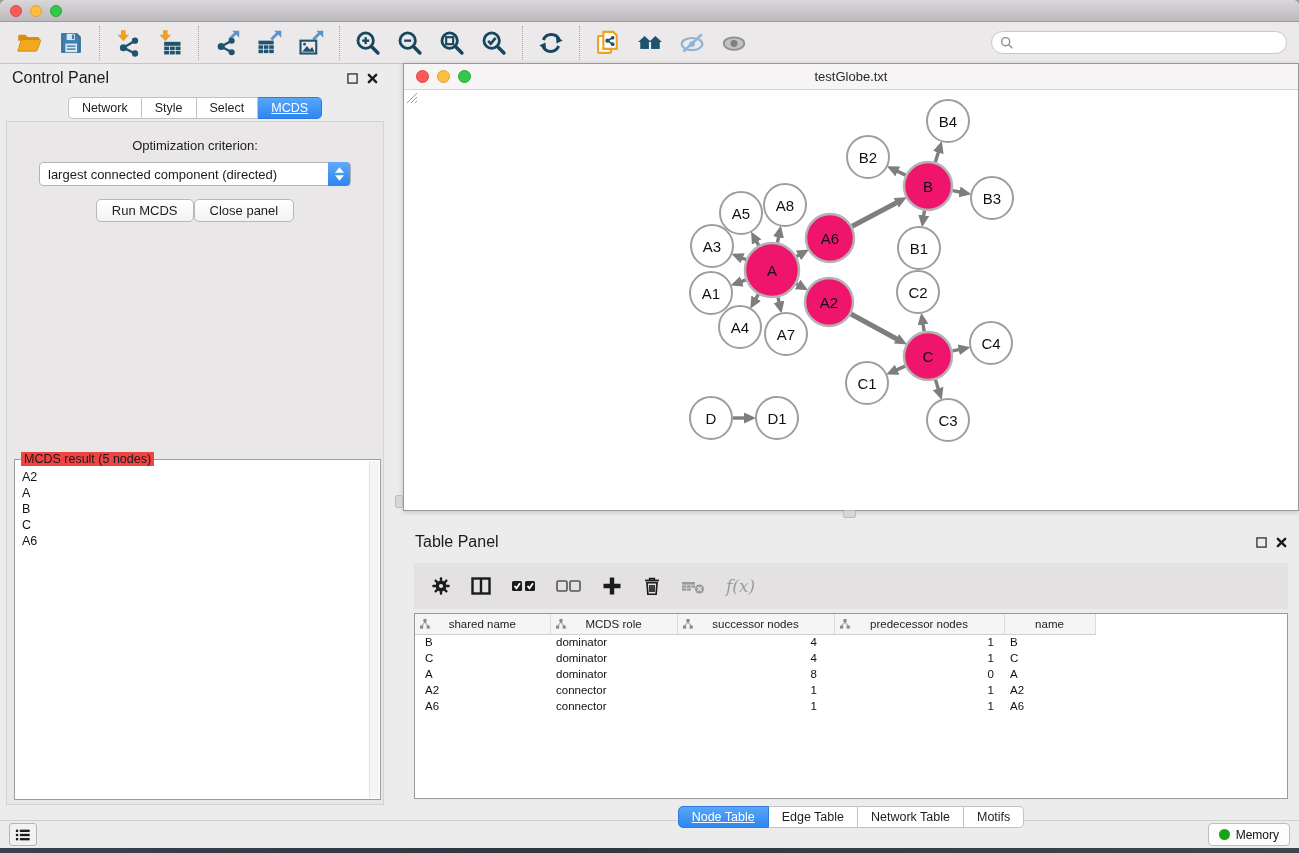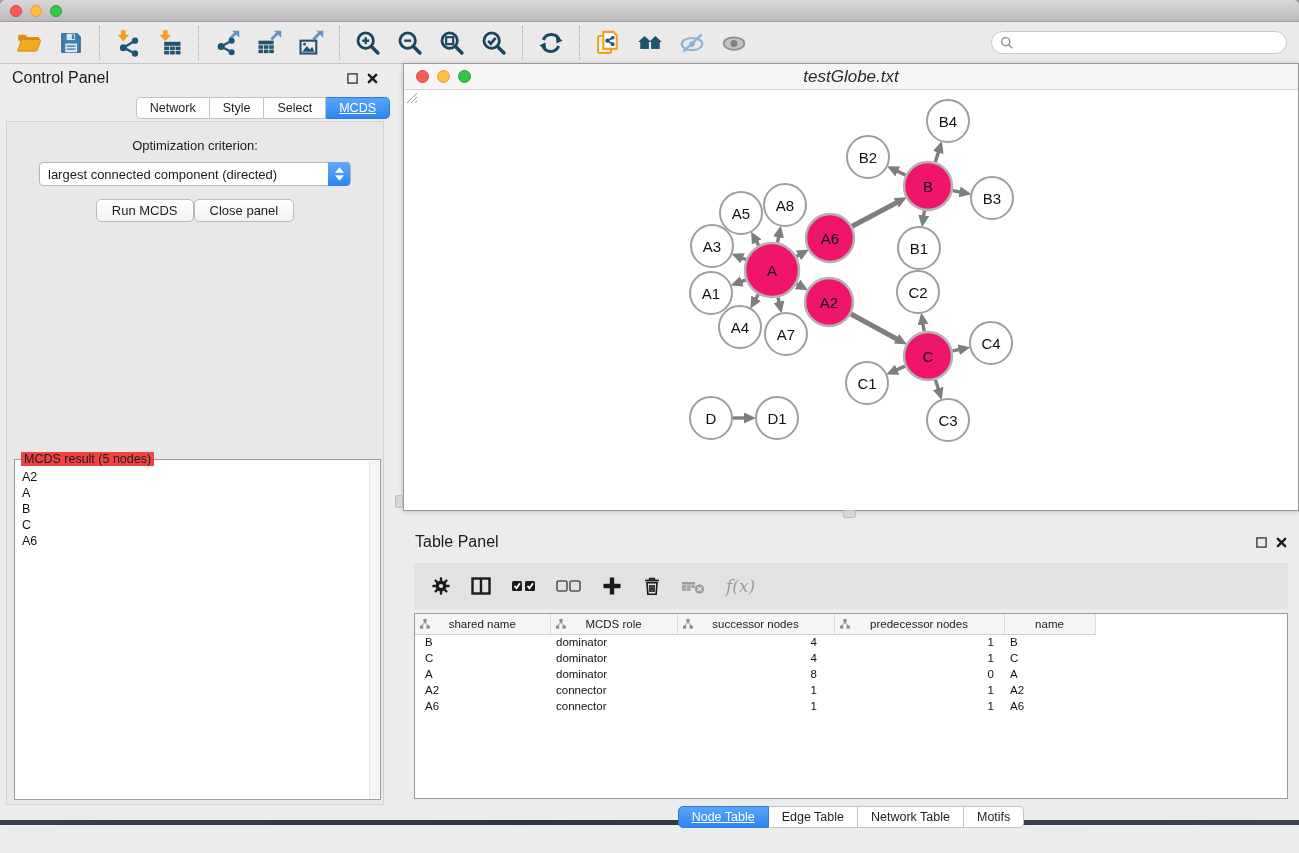--- a/index.html
+++ b/index.html
@@ -23,21 +23,21 @@
   .search { margin-left:auto; margin-right:4px; width:296px; height:23px; background:#fff; border:1px solid #c7c7c7; border-radius:12px; display:flex; align-items:center; padding:0 8px; gap:6px; }
   .search input { border:none; outline:none; flex:1; font-size:12px; background:transparent; }
 
   
   .workspace { position:relative; height:756px; background:#ececec; }
 
   
   .control-panel { position:absolute; left:0; top:0; width:390px; height:756px; }
   .panel-header { height:28px; display:flex; align-items:center; padding:0 12px; font-size:16px; color:#1c1c1c; }
   .panel-actions { margin-left:auto; display:flex; gap:9px; align-items:center; }
-  .cp-tabs { display:flex; justify-content:flex-end; margin-top:5px; }
+  .cp-tabs { display:flex; justify-content:center; margin-top:5px; }
   .seg { display:flex; }
   .seg .tab { background:#fff; border:1px solid #c2c2c2; border-left:none; padding:0 13px; font-size:12.5px; height:22px; display:flex; align-items:center; color:#1e1e1e; cursor:default; }
   .seg .tab:first-child { border-left:1px solid #c2c2c2; border-radius:5px 0 0 5px; }
   .seg .tab:last-child { border-radius:0 5px 5px 0; }
   .seg .tab.active { background:linear-gradient(#58a6f8,#2e86f0); border-color:#2e7ade; color:#fff;text-decoration:underline; }
   .cp-content { position:absolute; left:6px; top:57px; right:6px; bottom:15px; background:#e9e7e7; border:1px solid #d4d2d2; }
   .opt-label { margin-top:16px; text-align:center; font-size:13px; color:#1b1b1b; }
   .dropdown { width:312px; height:24px; margin:9px auto 0; background:#fff; border:1px solid #b4b4b4; border-radius:4px; display:flex; align-items:center; cursor:default; }
   .dd-value { flex:1; padding:0 8px; font-size:13px; color:#1b1b1b; white-space:nowrap; overflow:hidden; }
   .dd-stepper { width:22px; height:24px; background:linear-gradient(#62aafa,#2c84f0); border-radius:0 4px 4px 0; display:flex; flex-direction:column; align-items:center; justify-content:center; gap:2px; }
@@ -47,21 +47,21 @@
   .result-legend { position:absolute; top:-8px; left:6px; background:#ef4444; padding:0 3px; font-size:12.5px; color:#1b1b1b; }
   .result-list { padding:9px 0 0 7px; font-size:12.5px; color:#111; }
   .result-list div { line-height:16px; }
   .result-scroll { position:absolute; top:1px; bottom:1px; right:1px; width:10px; background:#f5f5f5; border-left:1px solid #e4e4e4; }
 
   
   .network-window { position:absolute; left:403px; top:-1px; width:896px; height:448px; background:#fff; border:1px solid #999; box-shadow:0 1px 5px rgba(0,0,0,.18); }
   .nw-titlebar { position:relative; height:26px; background:#f6f4f4; border-bottom:1px solid #d6d4d4; display:flex; align-items:center; }
   .nw-titlebar .traffic { padding-left:12px; }
   .nw-titlebar .light { width:13px; height:13px; }
-  .nw-title { position:absolute; left:0; right:0; text-align:center; font-size:17px; color:#2a2a2a;font-style:italic; }
+  .nw-title { position:absolute; left:0; right:0; text-align:center; font-size:13px; color:#2a2a2a; }
   .nw-content { position:relative; height:420px; }
   .nw-content svg { position:absolute; left:0; top:0; }
   .resize-grip { position:absolute; right:2px; bottom:2px; }
 
   
   .grip-v { position:absolute; left:395px; top:431px; width:8px; height:13px; background:#d6d6d6; border:1px solid #bdbdbd; border-radius:2px; }
   .grip-h { position:absolute; left:843px; top:446px; width:13px; height:8px; background:#d6d6d6; border:1px solid #bdbdbd; border-radius:2px; }
 
   
   .table-panel { position:absolute; left:403px; top:464px; width:896px; height:306px; }
@@ -620,14 +620,32 @@
       </div>
       <div class="tp-tabs seg" id="tp-tabs">
           <div class="tab active">Node Table</div>
           <div class="tab">Edge Table</div>
           <div class="tab">Network Table</div>
           <div class="tab">Motifs</div>
         </div>
     </div>
   </div>
 
+  <div class="statusbar">
+    <div class="list-btn">
+      <svg width="18" height="16" viewBox="0 0 20 18">
+        <g fill="#1b1b1b">
+            <rect x="2" y="3" width="2.6" height="2.6"></rect>
+            <rect x="6.5" y="3" width="11" height="2.6"></rect>
+            <rect x="2" y="7.7" width="2.6" height="2.6"></rect>
+            <rect x="6.5" y="7.7" width="11" height="2.6"></rect>
+            <rect x="2" y="12.4" width="2.6" height="2.6"></rect>
+            <rect x="6.5" y="12.4" width="11" height="2.6"></rect>
+          </g>
+      </svg>
+    </div>
+    <div class="memory-btn">
+      <span class="mem-dot" id="mem-dot" style="background: rgb(24, 162, 24);"></span>
+      <span>Memory</span>
+    </div>
+  </div>
   <div class="desktop-strip"></div>
 </div>
 
 </body></html>

